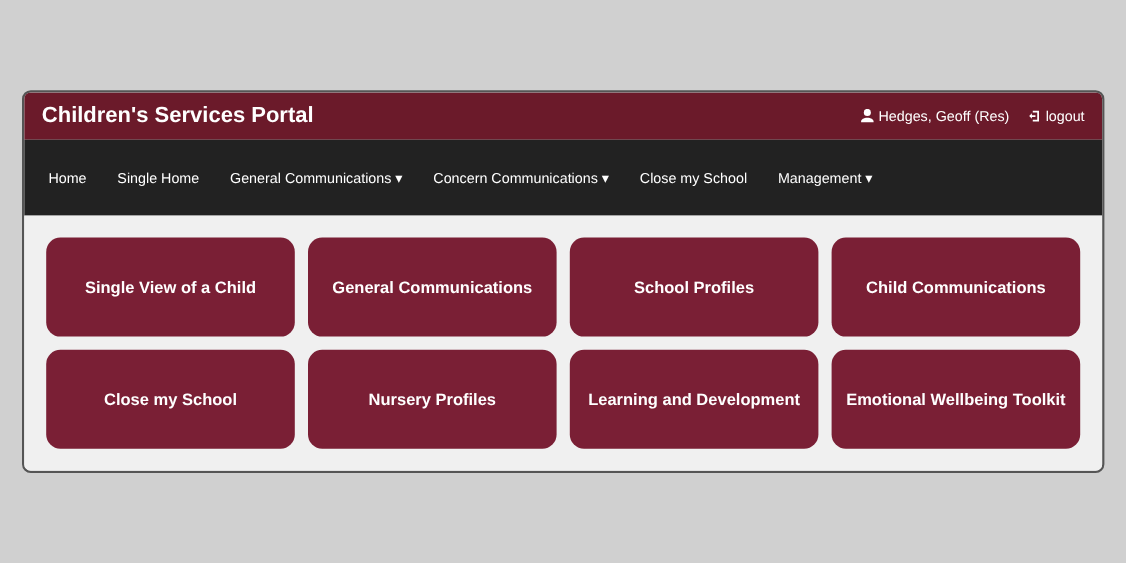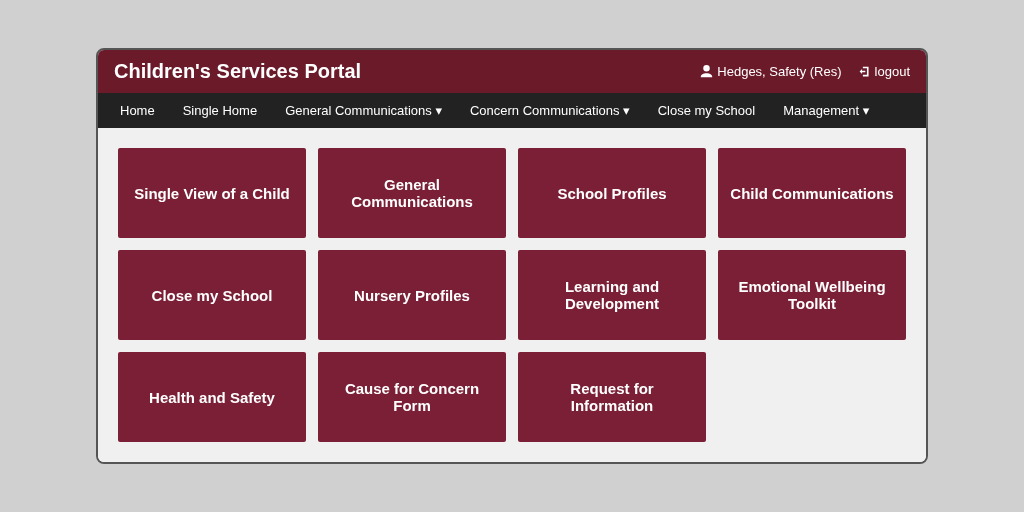--- a/index.html
+++ b/index.html
@@ -5,21 +5,21 @@
     * { box-sizing: border-box; margin: 0; padding: 0; }
     body {
       font-family: Arial, sans-serif;
       background: #d0d0d0;
       display: flex;
       justify-content: center;
       align-items: center;
       min-height: 100vh;
     }
     .portal-wrapper {
-      width: 832px;
+      width: 984px;
       border: 2px solid #555;
       border-radius: 8px;
       overflow: hidden;
       background: #f0f0f0;
     }
     
     .header {
       background: #6b1a2a;
       color: white;
       padding: 10px 16px;
@@ -43,21 +43,21 @@
       display: flex;
       align-items: center;
       gap: 4px;
       cursor: pointer;
     }
     
     .navbar {
       background: #222;
       display: flex;
       align-items: center;
-      padding: 0 8px;
+      padding: 17px 8px;
       gap: 0;
     }
     .nav-item {
       color: white;
       font-size: 13px;
       padding: 10px 14px;
       cursor: pointer;
       white-space: nowrap;
     }
     
@@ -74,21 +74,21 @@
       background: #7a1f35;
       color: white;
       display: flex;
       justify-content: center;
       align-items: center;
       text-align: center;
       padding: 20px 12px;
       min-height: 90px;
       font-size: 15px;
       font-weight: bold;
-      border-radius: 2px;
+      border-radius: 13px;
       cursor: pointer;
       transition: background 0.2s;
     }
     .tile.empty {
       background: transparent;
       cursor: default;
       pointer-events: none;
     }
   </style>
 </head>
@@ -96,21 +96,21 @@
 
 <div class="portal-wrapper">
 
   <div class="header">
     <span class="header-title">Children's Services Portal</span>
     <div class="header-right">
       <span class="header-user">
         <svg width="13" height="13" viewBox="0 0 16 16" fill="white">
           <path d="M8 8a4 4 0 1 0 0-8 4 4 0 0 0 0 8zm0 2c-4 0-7 2-7 4v1h14v-1c0-2-3-4-7-4z"></path>
         </svg>
-        <span>Hedges, Safety (Res)</span>
+        <span>Hedges, Geoff (Res)</span>
       </span>
       <span class="header-logout">
         <svg width="13" height="13" viewBox="0 0 16 16" fill="white">
           <path d="M6 2h7v12H6v-2h5V4H6V2zM2 8l3-3v2h4v2H5v2L2 8z"></path>
         </svg>
         <span>logout</span>
       </span>
     </div>
   </div>
 
@@ -148,26 +148,14 @@
         <span>Nursery Profiles</span>
       </div>
       <div class="tile">
         <span>Learning and Development</span>
       </div>
       <div class="tile">
         <span>Emotional Wellbeing Toolkit</span>
       </div>
     </div>
 
-    <div class="tiles-grid" style="margin-top:12px;">
-      <div class="tile">
-        <span>Health and Safety</span>
-      </div>
-      <div class="tile">
-        <span>Cause for Concern Form</span>
-      </div>
-      <div class="tile">
-        <span>Request for Information</span>
-      </div>
-      <div class="tile empty"></div>
-    </div>
   </div>
 </div>
 
 </body></html>

